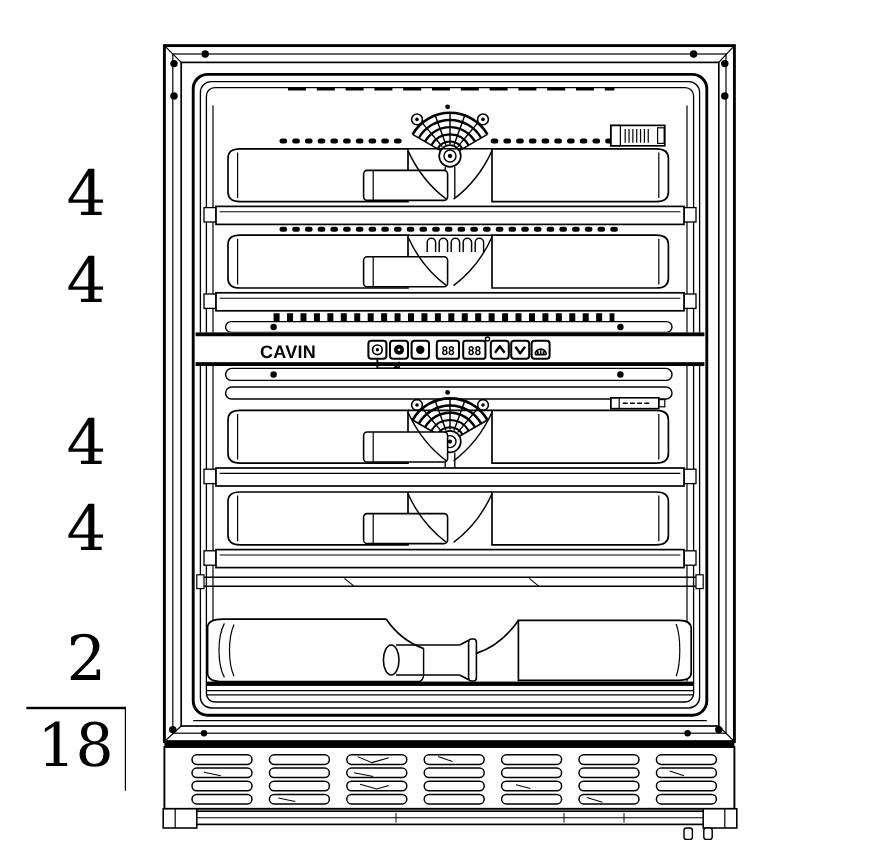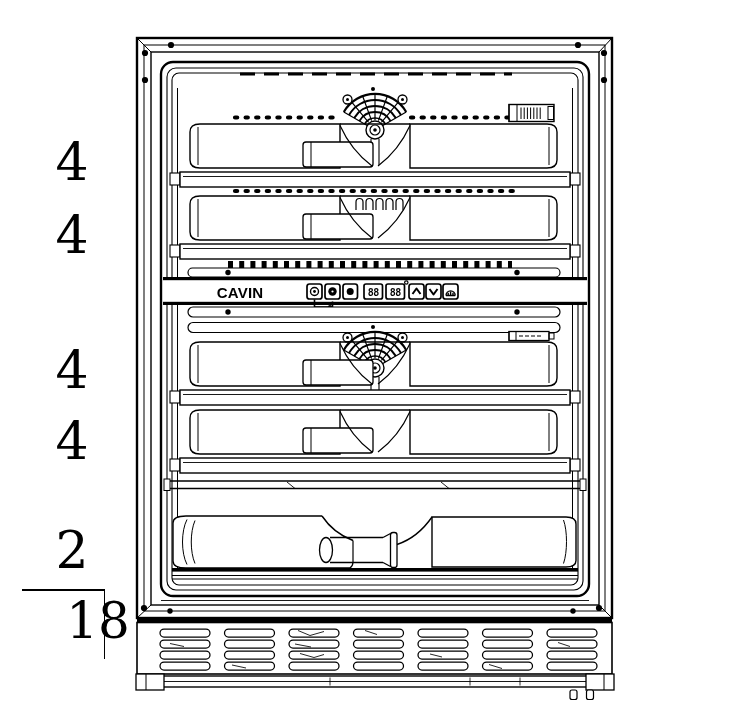--- a/index.html
+++ b/index.html
@@ -1,21 +1,21 @@
 <!DOCTYPE html>
 <html><head>
 <meta charset="utf-8">
 <style>
   html,body{margin:0;padding:0;background:#fff;}
   .stage{position:relative;width:730px;height:719px;background:#fff;overflow:hidden;
          font-family:"Liberation Sans",sans-serif;}
   .stage svg{position:absolute;left:0;top:0;}
   .cap{position:absolute;left:30px;width:84px;text-align:center;
        font-family:"DejaVu Serif",serif;font-size:52px;line-height:1;color:#000;}
-  .cap.total{left:24px;width:78px;font-size:50px;margin-left:35px;}
+  .cap.total{left:24px;width:78px;font-size:50px;}
   .sum-rule{position:absolute;left:22px;top:589px;width:82px;height:68px;
             border-top:2.5px solid #000;border-right:1.8px solid #000;}
 </style>
 </head>
 <body>
 
 <div class="stage">
 
   <div class="cap" style="top:136px">4</div>
   <div class="cap" style="top:209px">4</div>

